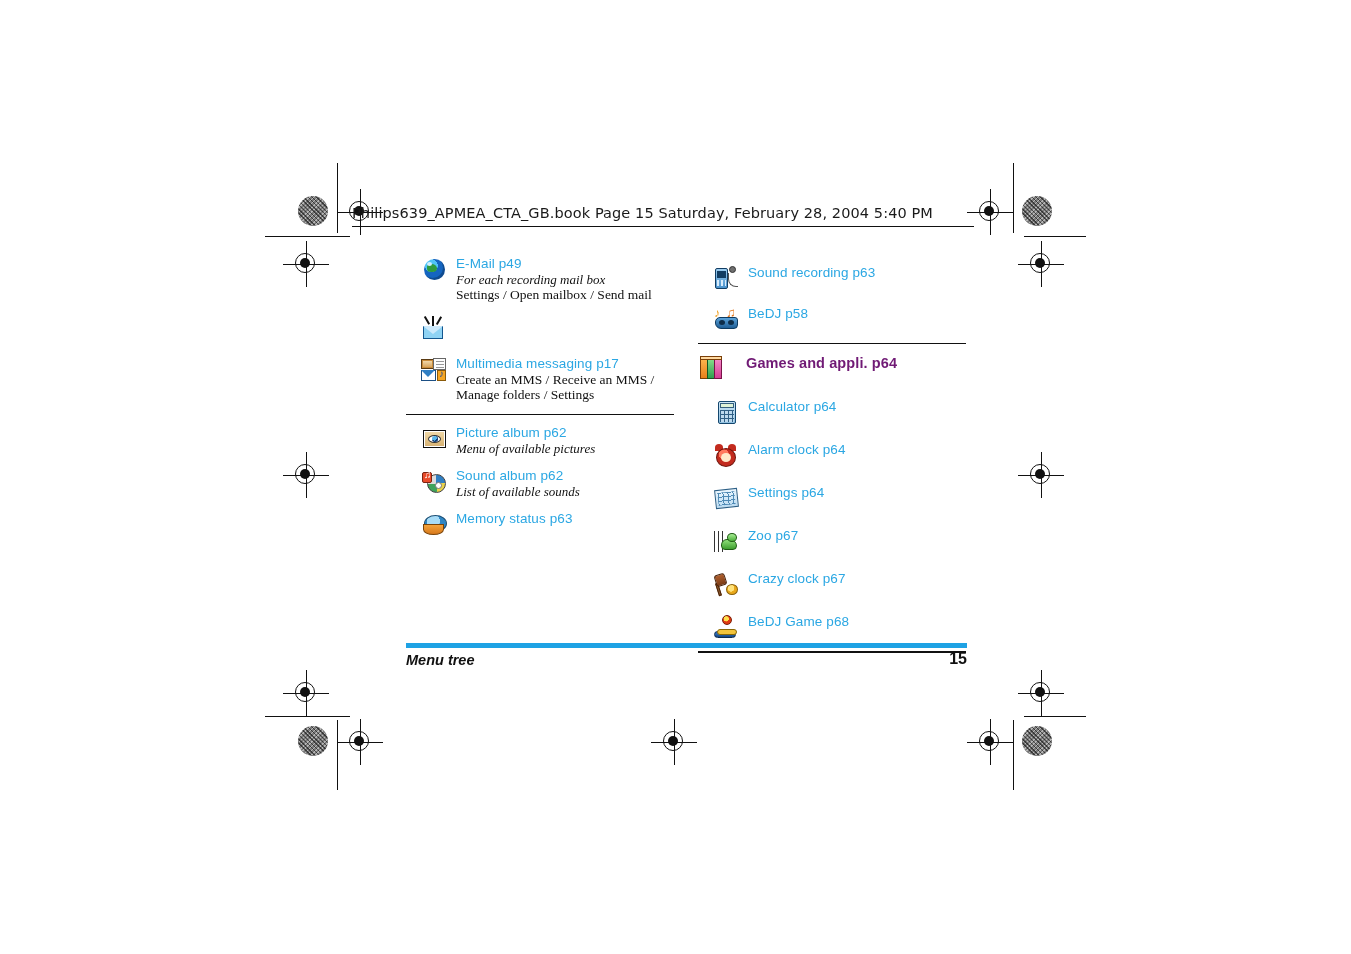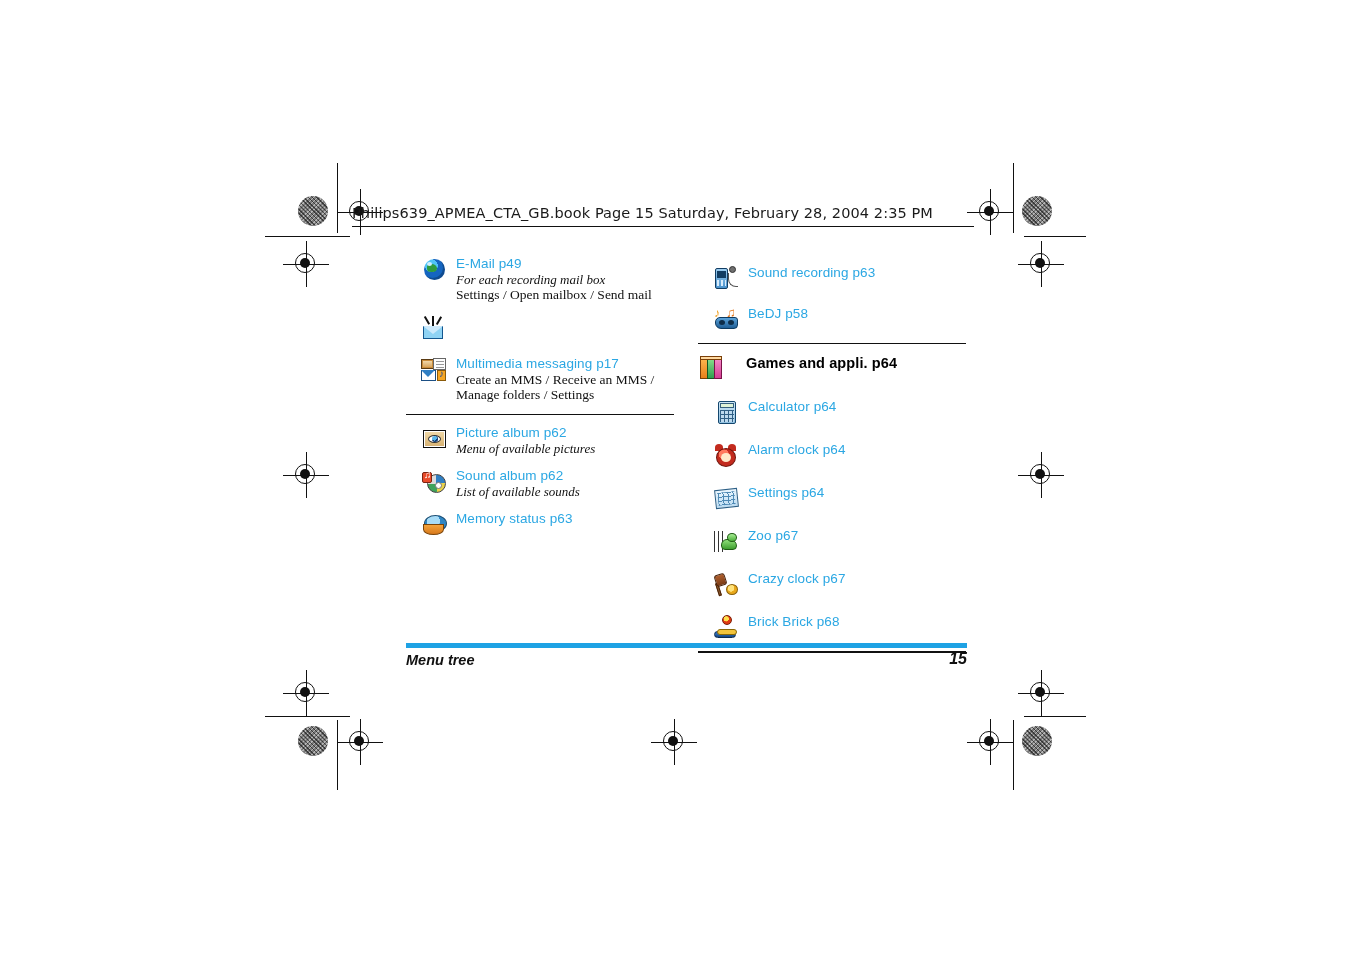--- a/index.html
+++ b/index.html
@@ -103,21 +103,21 @@
     height: 30px;
     position: relative;
     margin-right: 4px;
   }
   .entry.level1 { margin-left: 0px; }
   .entry.level2 { margin-left: 14px; }
 
   .entry .texts { padding-top: 1px; }
 
   .title-l1 {
-    color: #000000;
+    color: #701a75;
     font-size: 14.5px;
     font-weight: bold;
     font-family: "Liberation Sans", sans-serif;
     line-height: 17px;
     letter-spacing: 0.1px;
   }
   .title-l2 {
     color: #2BA7E3;
     font-size: 13.5px;
     font-family: "Liberation Sans", sans-serif;
@@ -164,21 +164,20 @@
     font-size: 14.5px;
     color: #111;
   }
   .footer-page {
     position: absolute;
     left: 906px;
     top: 650px;
     width: 61px;
     text-align: right;
     font-family: "Liberation Sans", sans-serif;
-    font-style: italic;
     font-weight: bold;
     font-size: 16px;
     color: #111;
   }
 
   
   .ico { position: absolute; }
 
   
   .ico-globe {
@@ -581,21 +580,21 @@
   <div class="trim" style="left:1013px; top:720px; width:1.3px; height:70px;"></div>
 
   <div class="reg-mark" style="left:651px; top:719px;">
     <div class="vline"></div>
       <div class="hline"></div>
       <div class="ring"></div>
       <div class="dot"></div>
   </div>
 </div>
 
-<div class="doc-header">Philips639_APMEA_CTA_GB.book  Page 15  Saturday, February 28, 2004  2:35 PM</div>
+<div class="doc-header">Philips639_APMEA_CTA_GB.book  Page 15  Saturday, February 28, 2004  5:40 PM</div>
 <div class="doc-header-rule"></div>
 
 <div class="col col-left">
 
   <div class="entry level2">
     <div class="icon-wrap">
       <div class="ico ico-globe"></div>
         <div class="ico ico-globe-hl"></div>
     </div>
     <div class="texts">
@@ -763,21 +762,21 @@
       <div class="title-l2">Crazy clock p67</div>
     </div>
   </div>
 
   <div class="entry level2" style="margin-bottom:2px;">
     <div class="icon-wrap">
       <div class="ico ico-bg-ball"></div>
         <div class="ico ico-bg-paddle"></div>
     </div>
     <div class="texts">
-      <div class="title-l2">Brick Brick p68</div>
+      <div class="title-l2">BeDJ Game p68</div>
     </div>
   </div>
 
   <div class="divider" style="margin-top:8px;"></div>
 </div>
 
 <div class="footer-bar"></div>
 <div class="footer-label">Menu tree</div>
 <div class="footer-page">15</div>
 

